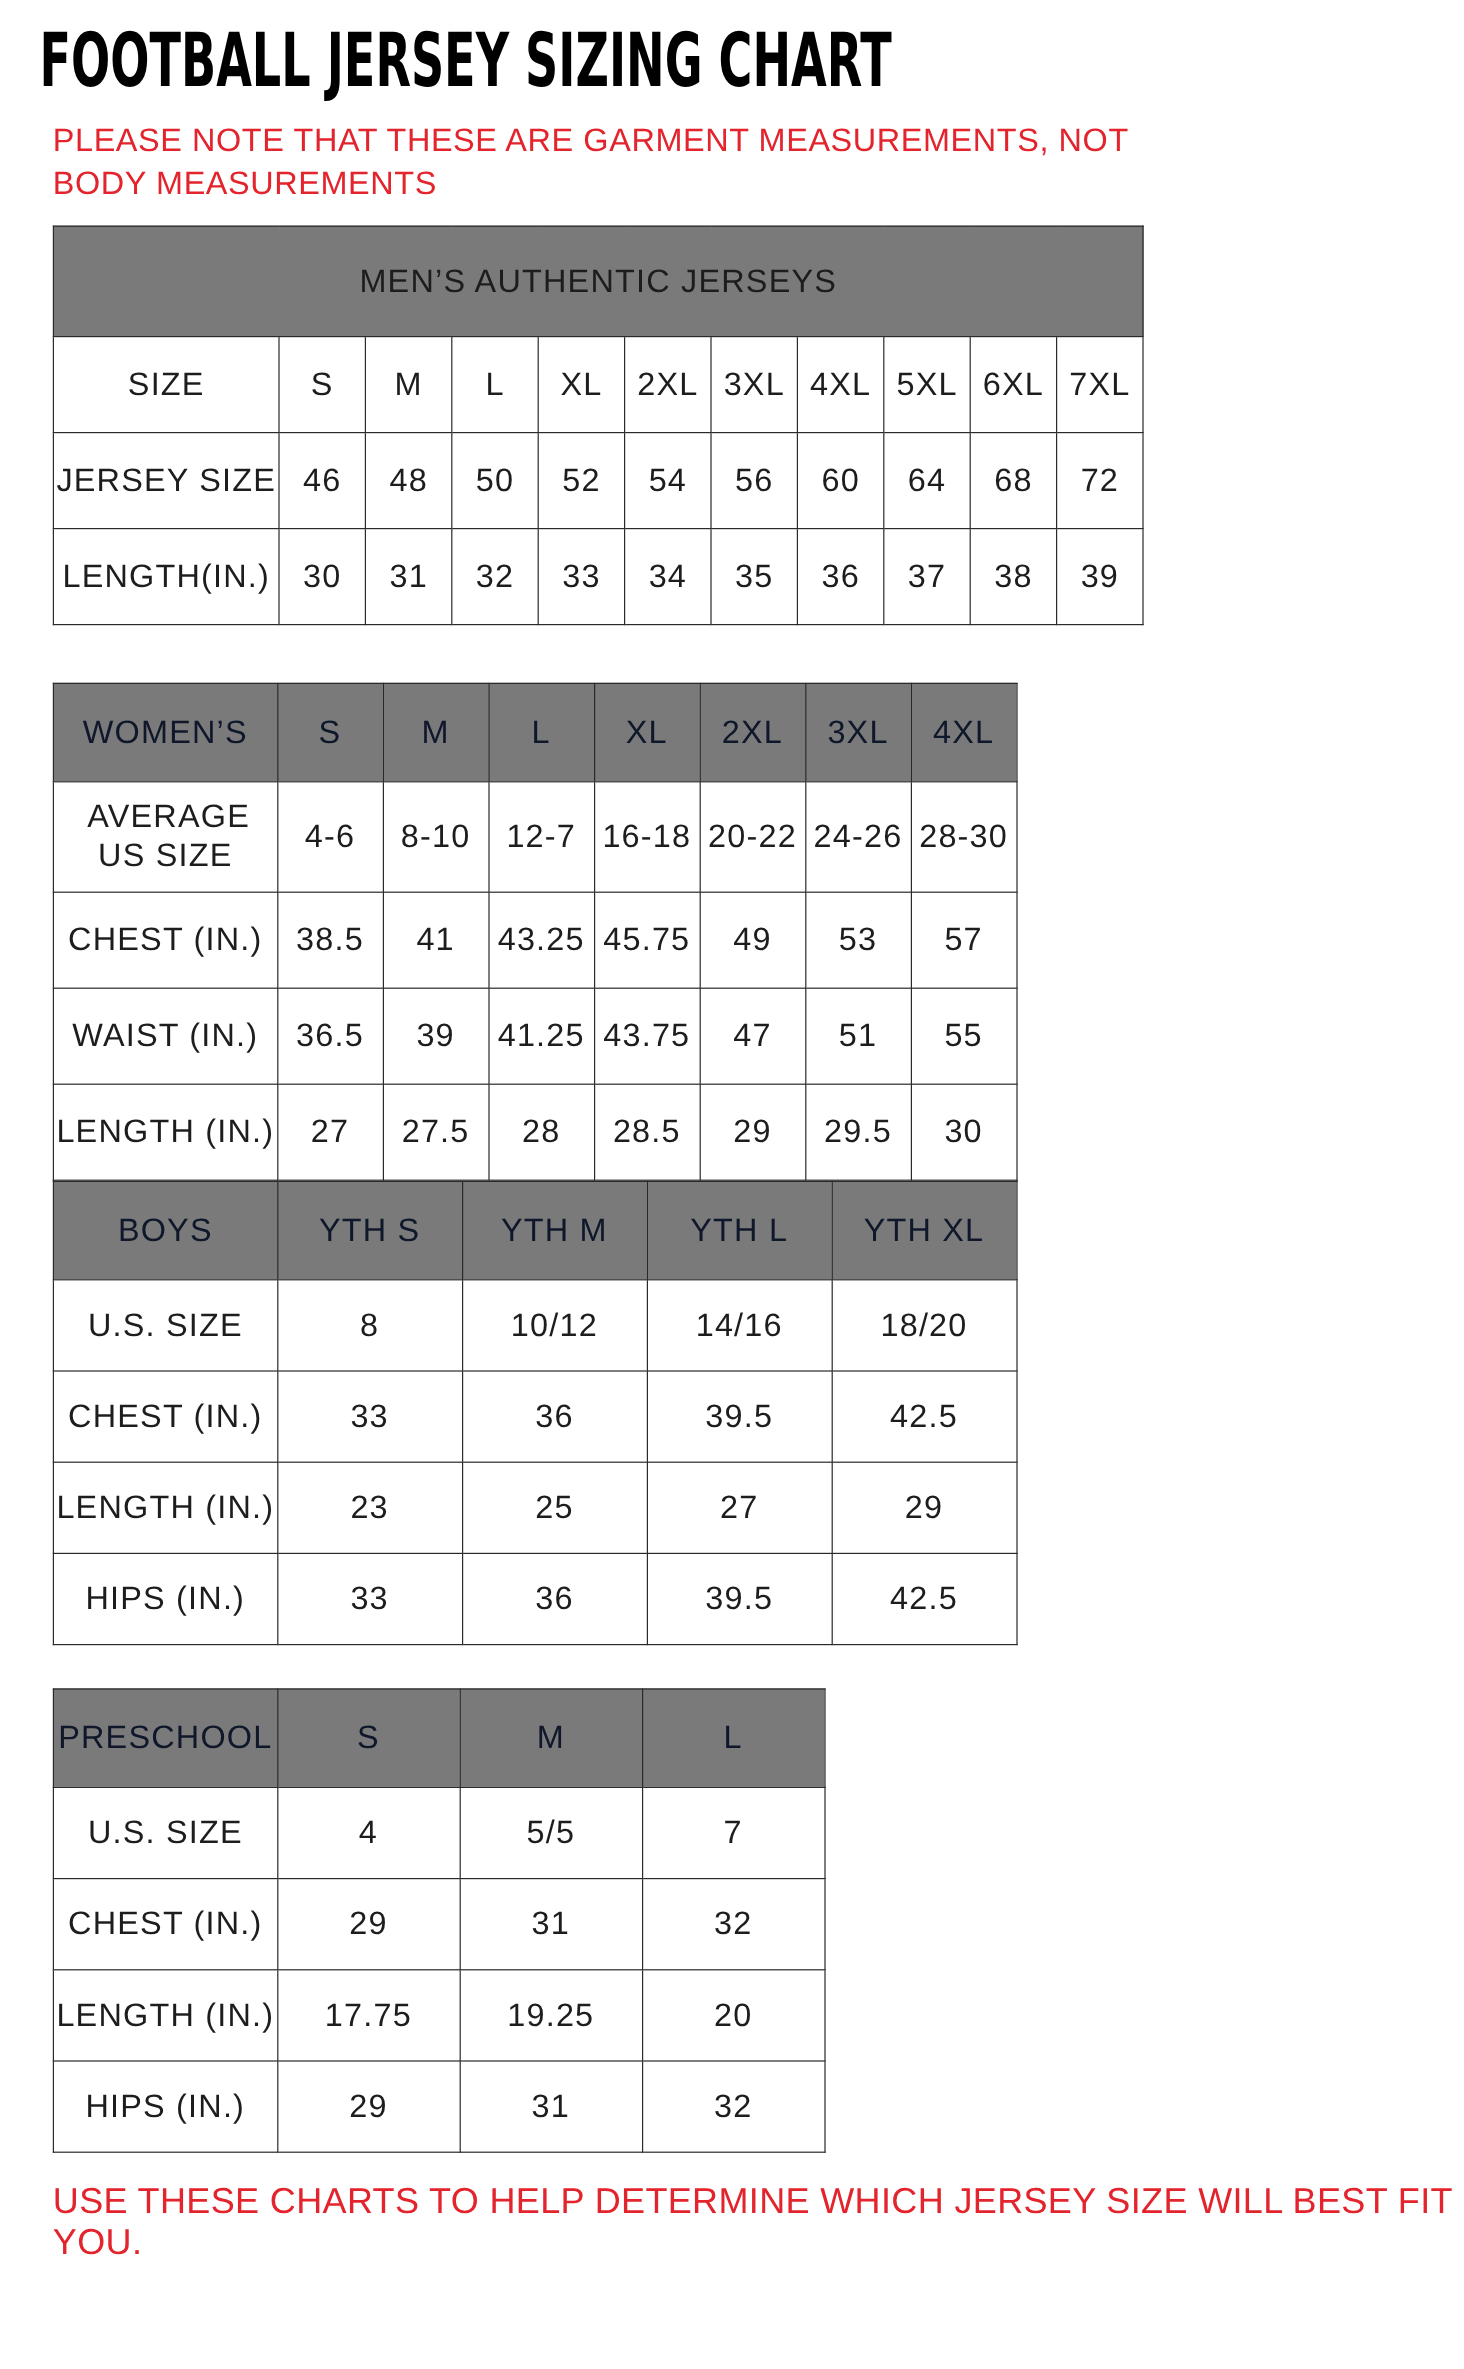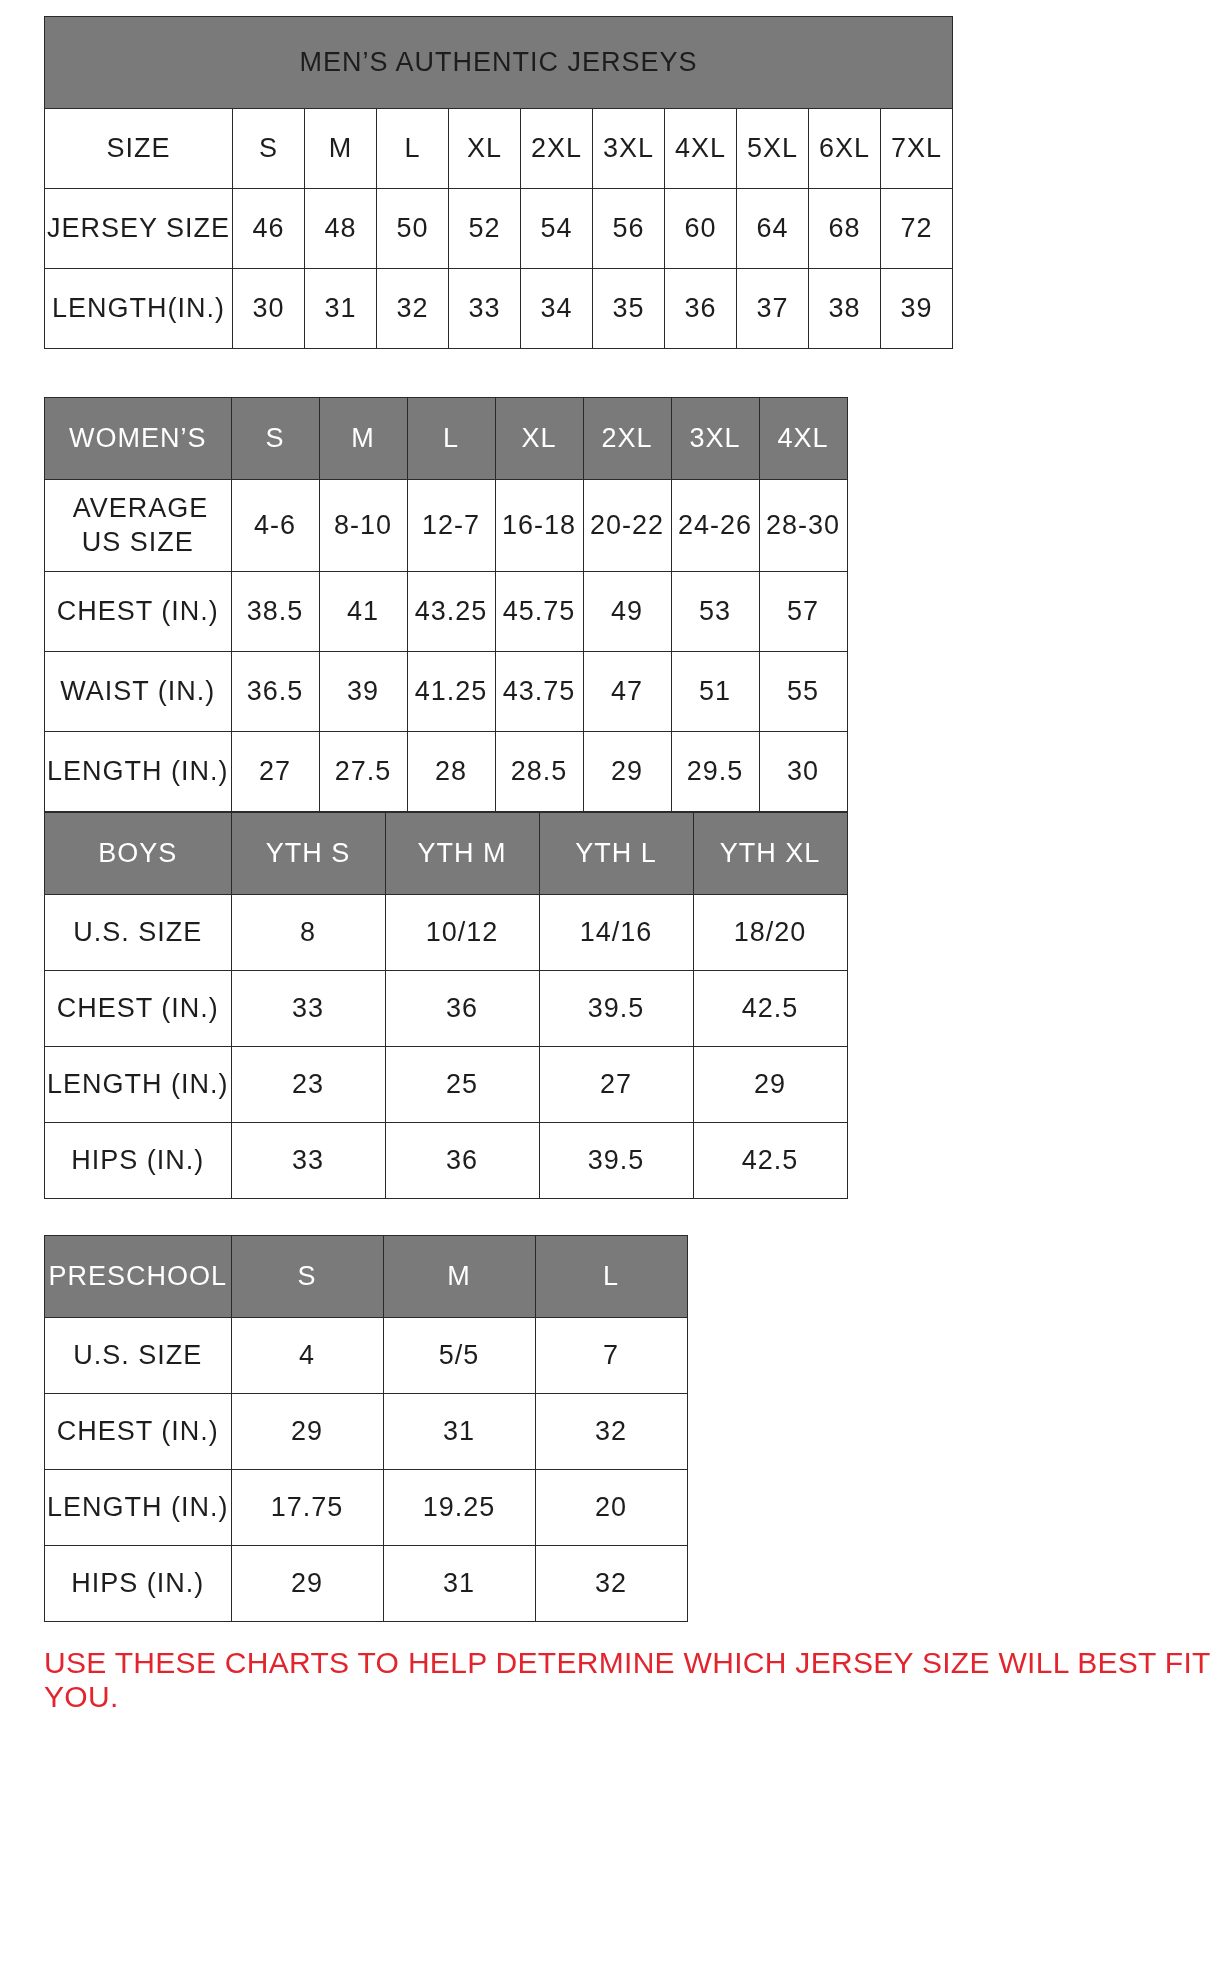--- a/index.html
+++ b/index.html
@@ -26,21 +26,21 @@
   .tbl{border-collapse:collapse;table-layout:fixed;margin-left:44px;}
   .tbl td,.tbl th{
     border:1px solid var(--border);text-align:center;vertical-align:middle;
     font-size:27px;letter-spacing:1px;color:var(--ink);padding:0 2px;font-weight:normal;
   }
   .band{
     background:var(--header-gray);color:#ffffff;font-size:31px;letter-spacing:3px;
     height:92px;border:1px solid var(--header-gray);
   }
   tr.ghead{height:82px;}
-  tr.ghead td{background:var(--header-gray);color:#ffffff;font-size:27px;letter-spacing:1px;}
+  tr.ghead td{background:var(--header-gray);color:#0f172a;font-size:27px;letter-spacing:1px;}
   .lbl{font-size:25px;white-space:nowrap;letter-spacing:0.5px;}
   .wrap{white-space:normal;}
   .wrap span{display:inline-block;max-width:130px;line-height:1.25;}
   .mens{margin-top:16px;}
   .mens .c0{width:170px;} .mens .cd{width:72px;}
   .mens tbody tr{height:80px;}
   .womens{margin-top:48px;}
   .womens .c0{width:171px;} .womens .cd{width:88px;}
   .womens tbody tr{height:80px;}
   .womens tr.r-tall{height:92px;}
@@ -53,21 +53,23 @@
   tr.ghead{height:82px !important;}
   .footer{
     color:var(--accent-red);font-size:30px;margin:24px 0 0 44px;letter-spacing:0.3px;
   }
 </style>
 </head>
 <body>
 
 <div class="page">
 
-
+  <h1><span class="squeeze">FOOTBALL JERSEY SIZING CHART</span></h1>
+
+  <p class="note">PLEASE NOTE THAT THESE ARE GARMENT MEASUREMENTS, NOT BODY MEASUREMENTS</p>
 
   <table class="tbl mens">
     <colgroup>
         <col class="c0">
         <col class="cd">
         <col class="cd">
         <col class="cd">
         <col class="cd">
         <col class="cd">
         <col class="cd">

